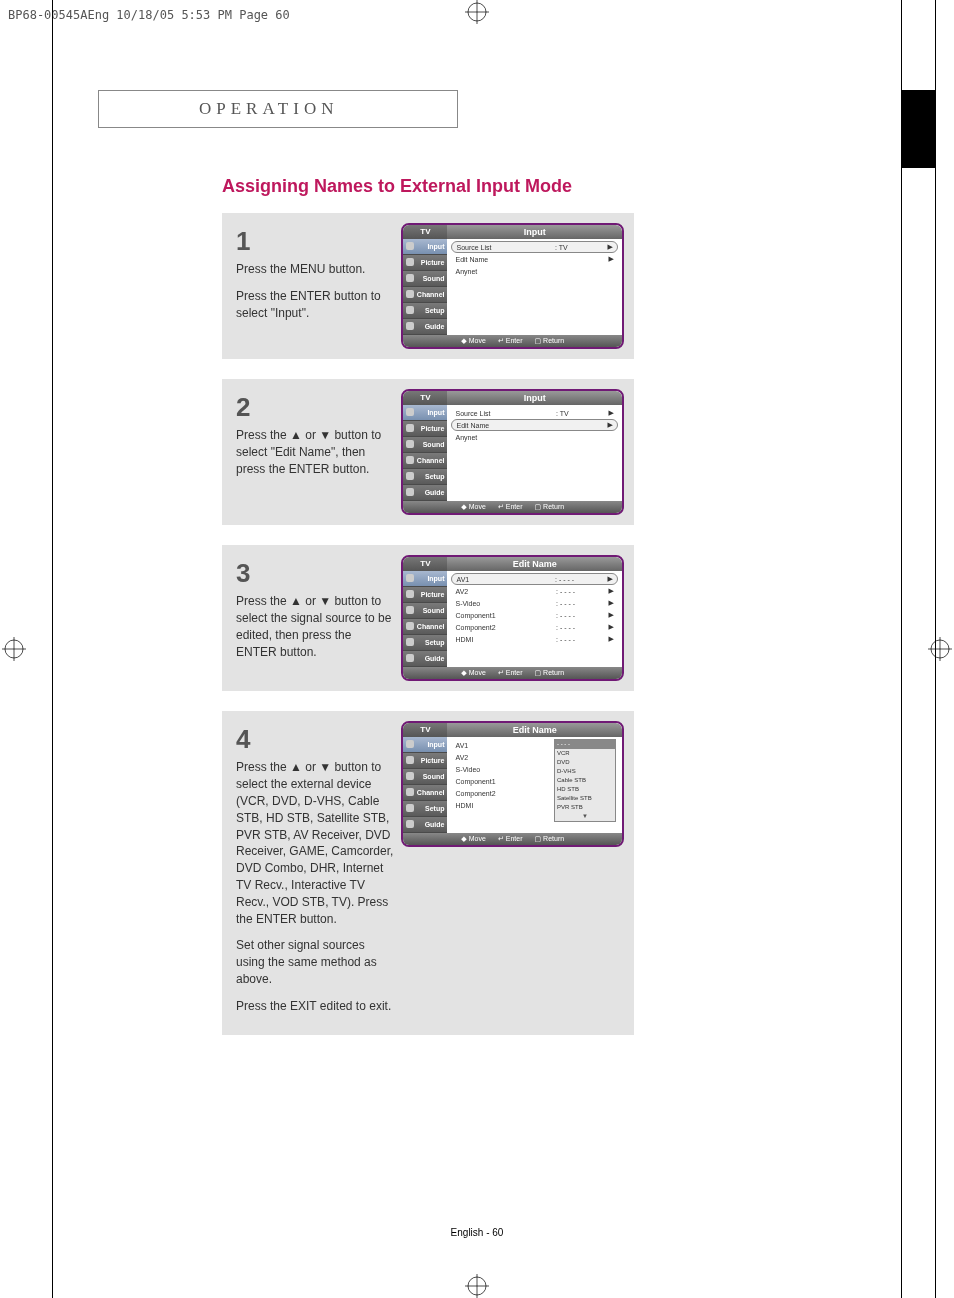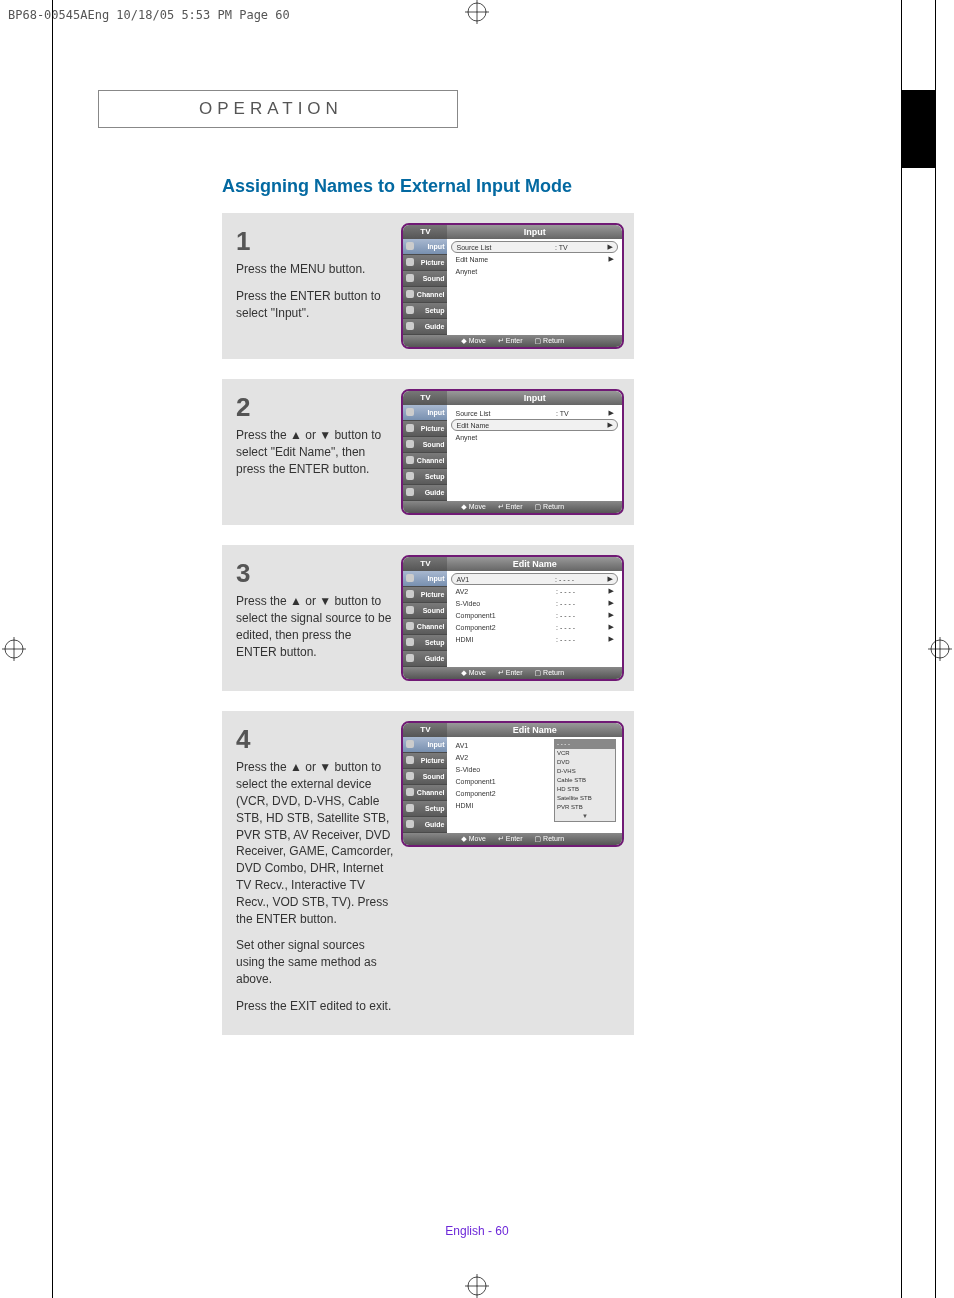--- a/index.html
+++ b/index.html
@@ -30,30 +30,30 @@
   .bleed-v.right2 { right:18px; }
   .page-content {
     position: absolute;
     left: 98px; top: 90px;
     width: 820px;
   }
   .tab-op {
     border: 1px solid #888;
     width: 360px;
     padding: 8px 16px 8px 100px;
-    font-family: Liberation Sans, sans-serif;
+    font-family: Liberation Serif, serif;
     font-size: 17px;
     letter-spacing: 5px;
     color: #555;
     margin-bottom: 48px;
   }
   .section-title {
     font-size: 18px;
     font-weight: bold;
-    color: #0369a1;
+    color: #be185d;
     margin-left: 124px;
     margin-bottom: 16px;
   }
   .step-box {
     background: #e3e3e3;
     margin-left: 124px;
     width: 412px;
     padding: 10px 10px 10px 14px;
     margin-bottom: 20px;
     display: flex;
@@ -118,21 +118,21 @@
     position:absolute; right:6px; top:2px;
     width:62px; border:1px solid #888; background:#e8e8e8;
     font-size:6px;
   }
   .dd-box .dd-item { padding:0 2px; height:9px; line-height:9px; color:#333; }
   .dd-box .dd-item.sel { background:#888; color:#fff; }
   .dd-box .dd-end { text-align:center; color:#555; }
   .page-foot {
     position:absolute; bottom:60px; left:50%;
     transform:translateX(-50%);
-    font-size:12px; color:#6d28d9;
+    font-size:10px; color:#000000;
   }
   .black-tab { position:absolute; top:90px; right:18px; width:34px; height:78px; background:#000; }
 </style>
 </head>
 <body>
 
 <div class="crop-header">BP68-00545AEng  10/18/05  5:53 PM  Page 60</div>
 <div class="bleed-v left"></div>
 <div class="bleed-v right"></div>
 <div class="bleed-v right2"></div>

